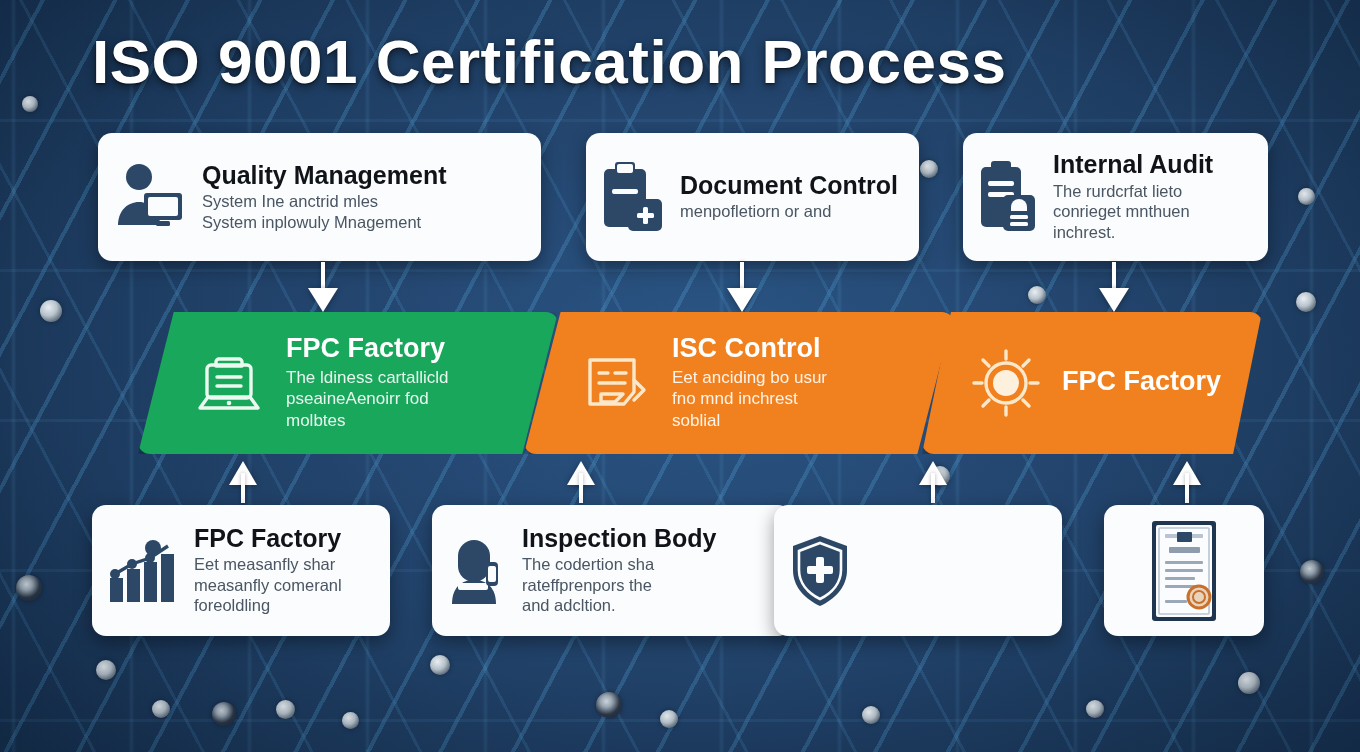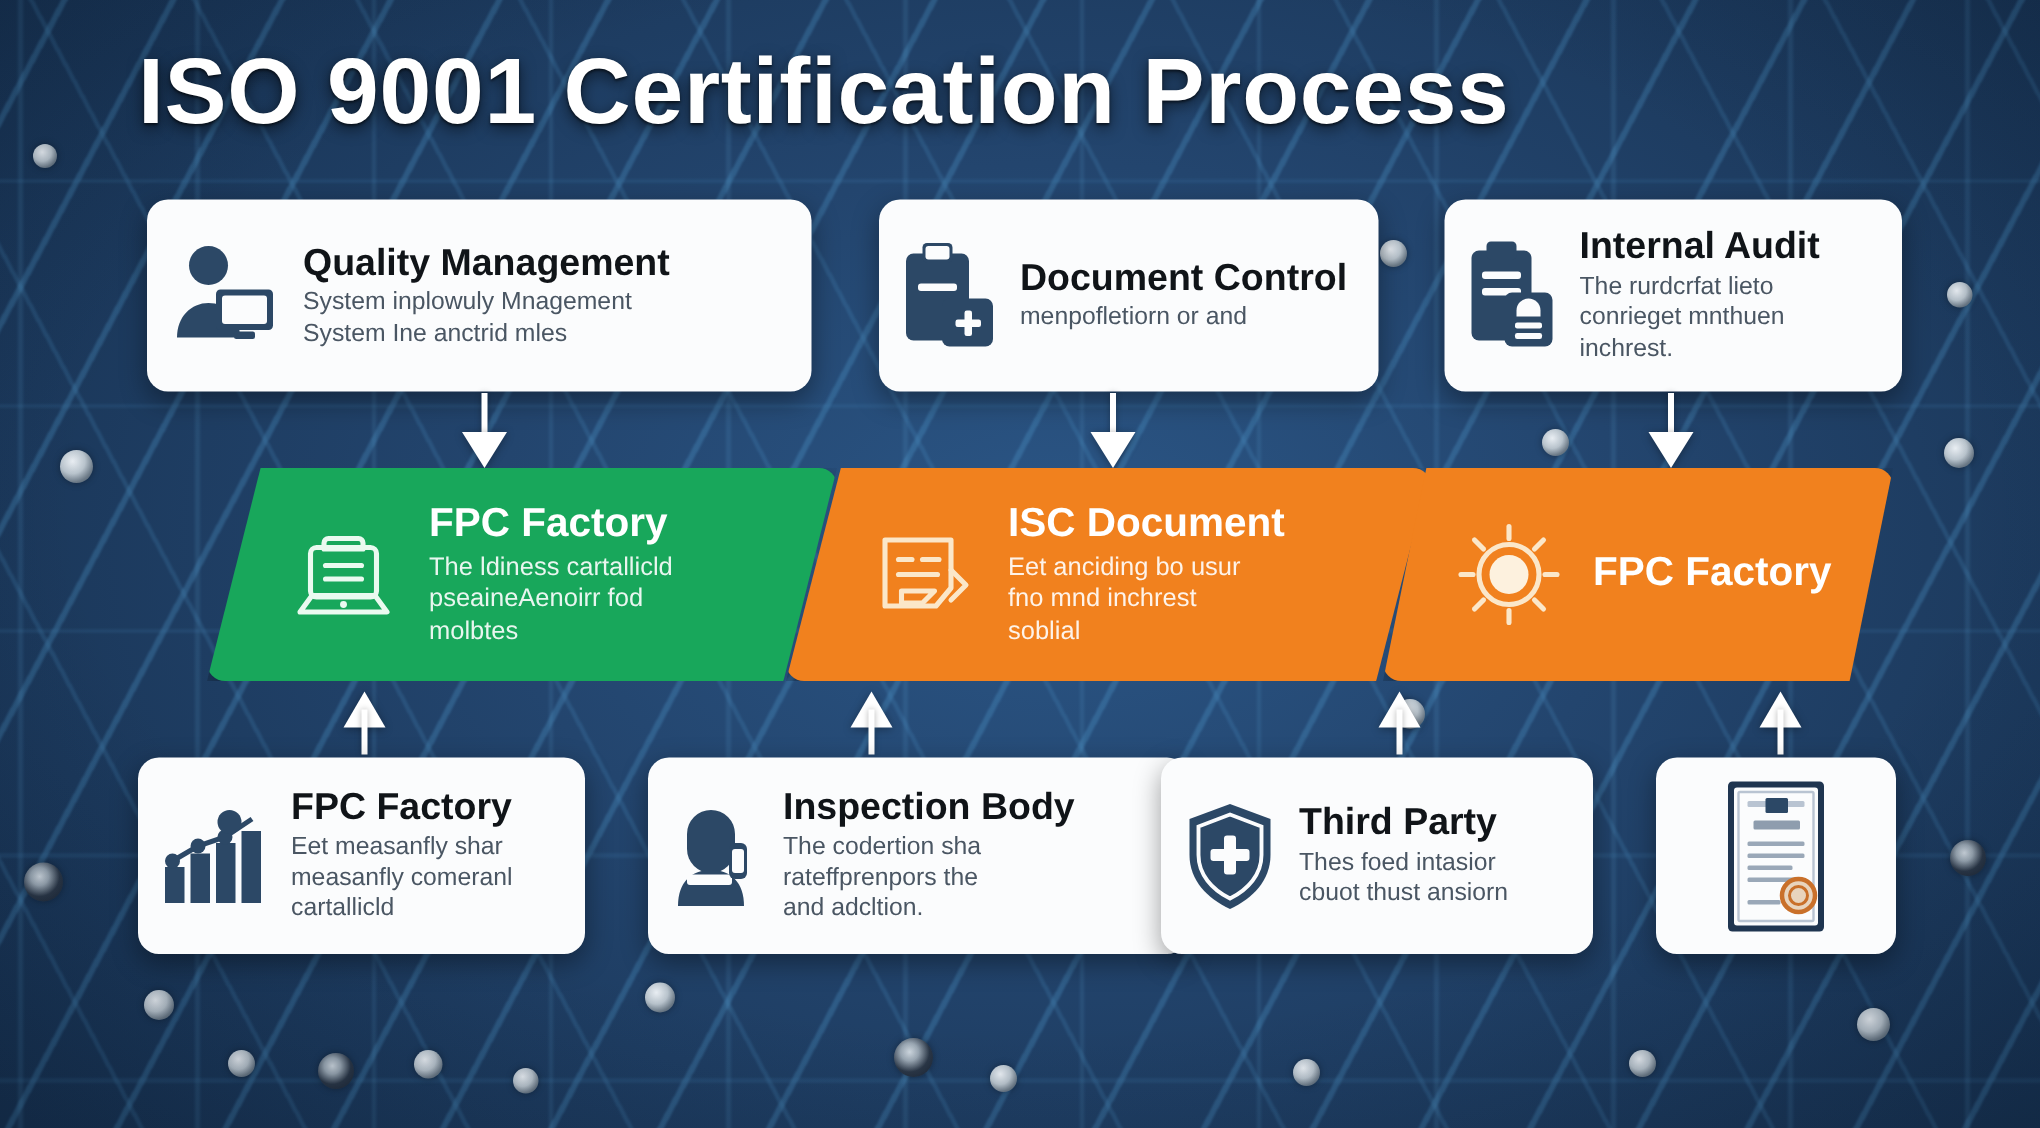--- a/index.html
+++ b/index.html
@@ -241,22 +241,22 @@
         <circle cx="27" cy="16" r="13" fill="#2c4866"></circle>
         <path d="M6 64c0-14 9.5-23 21-23s21 9 21 23z" fill="#2c4866"></path>
         <rect x="32" y="32" width="38" height="27" rx="3" fill="#2c4866"></rect>
         <rect x="36" y="36" width="30" height="19" rx="2" fill="#fbfcfd"></rect>
         <rect x="44" y="60" width="14" height="5" rx="1.5" fill="#2c4866"></rect>
       </svg>
     </div>
     <div class="txt">
       <div class="c-title">Quality Management</div>
       <div class="c-sub">
+        <div>System Ine anctrid mles</div>
         <div>System inplowuly Mnagement</div>
-        <div>System Ine anctrid mles</div>
       </div>
     </div>
   </div>
 
   <div class="card" id="card-doc">
     <div class="icon-wrap">
       <svg width="66" height="76" viewBox="0 0 66 76">
         <rect x="4" y="10" width="42" height="58" rx="5" fill="#2c4866"></rect>
         <rect x="15" y="3" width="20" height="13" rx="3" fill="#2c4866"></rect>
         <rect x="17" y="5" width="16" height="9" rx="2" fill="#fbfcfd"></rect>
@@ -336,21 +336,21 @@
       <svg width="70" height="66" viewBox="0 0 70 66">
         <path d="M8 10h44v32l-10 12H8z" fill="none" stroke="#fbe7c9" stroke-width="3.4" stroke-linejoin="round"></path>
         <line x1="17" y1="23" x2="26" y2="23" stroke="#fbe7c9" stroke-width="3.4" stroke-linecap="round"></line>
         <line x1="33" y1="23" x2="44" y2="23" stroke="#fbe7c9" stroke-width="3.4" stroke-linecap="round"></line>
         <line x1="17" y1="33" x2="43" y2="33" stroke="#fbe7c9" stroke-width="3.4" stroke-linecap="round"></line>
         <path d="M19 44h22l-8 8H19z" fill="none" stroke="#fbe7c9" stroke-width="3.4" stroke-linejoin="round"></path>
         <path d="M52 30l10 10-10 10" fill="none" stroke="#fbe7c9" stroke-width="3.4" stroke-linejoin="round" stroke-linecap="round"></path>
       </svg>
     </div>
     <div class="b-txt">
-      <div class="b-title">ISC Document</div>
+      <div class="b-title">ISC Control</div>
       <div class="b-sub">
         <div>Eet anciding bo usur</div>
         <div>fno mnd inchrest</div>
         <div>soblial</div>
       </div>
     </div>
   </div>
 
   <div class="banner" id="banner-fpc3">
     <div class="b-icon">
@@ -403,21 +403,21 @@
         <circle cx="26" cy="28" r="5" fill="#2c4866"></circle>
         <circle cx="44" cy="22" r="5" fill="#2c4866"></circle>
         <circle cx="47" cy="12" r="8" fill="#2c4866"></circle>
       </svg>
     </div>
     <div class="txt">
       <div class="c-title">FPC Factory</div>
       <div class="c-sub">
         <div>Eet measanfly shar</div>
         <div>measanfly comeranl</div>
-        <div>cartallicld</div>
+        <div>foreoldling</div>
       </div>
     </div>
   </div>
 
   <div class="card" id="card-insp">
     <div class="icon-wrap">
       <svg width="62" height="74" viewBox="0 0 62 74">
         <path d="M12 22a16 16 0 0132 0v10a16 16 0 01-32 0z" fill="#2c4866"></path>
         <path d="M6 70c0-16 9-24 22-24s22 8 22 24z" fill="#2c4866"></path>
         <rect x="12" y="49" width="30" height="7" rx="2" fill="#fbfcfd"></rect>
@@ -436,27 +436,20 @@
   </div>
 
   <div class="card" id="card-third">
     <div class="icon-wrap">
       <svg width="64" height="76" viewBox="0 0 64 76">
         <path d="M32 3l27 10v24c0 17-12 29-27 36C17 66 5 54 5 37V13z" fill="#2c4866"></path>
         <path d="M32 10l21 8v19c0 13-9 23-21 29-12-6-21-16-21-29V18z" fill="none" stroke="#fbfcfd" stroke-width="2.6"></path>
         <rect x="28" y="24" width="8" height="26" rx="2" fill="#fbfcfd"></rect>
         <rect x="19" y="33" width="26" height="8" rx="2" fill="#fbfcfd"></rect>
       </svg>
-    </div>
-    <div class="txt">
-      <div class="c-title">Third Party</div>
-      <div class="c-sub">
-        <div>Thes foed intasior</div>
-        <div>cbuot thust ansiorn</div>
-      </div>
     </div>
   </div>
 
   <div class="card" id="card-cert">
     <div class="icon-wrap">
       <svg width="88" height="108" viewBox="0 0 88 108">
         <rect x="12" y="4" width="64" height="100" rx="3" fill="#1f3550"></rect>
         <rect x="16" y="8" width="56" height="92" rx="2" fill="#fbfcfd"></rect>
         <rect x="19" y="11" width="50" height="86" rx="1" fill="none" stroke="#b9c4d2" stroke-width="1.6"></rect>
         <rect x="25" y="17" width="38" height="4" rx="1" fill="#b9c4d2"></rect>

